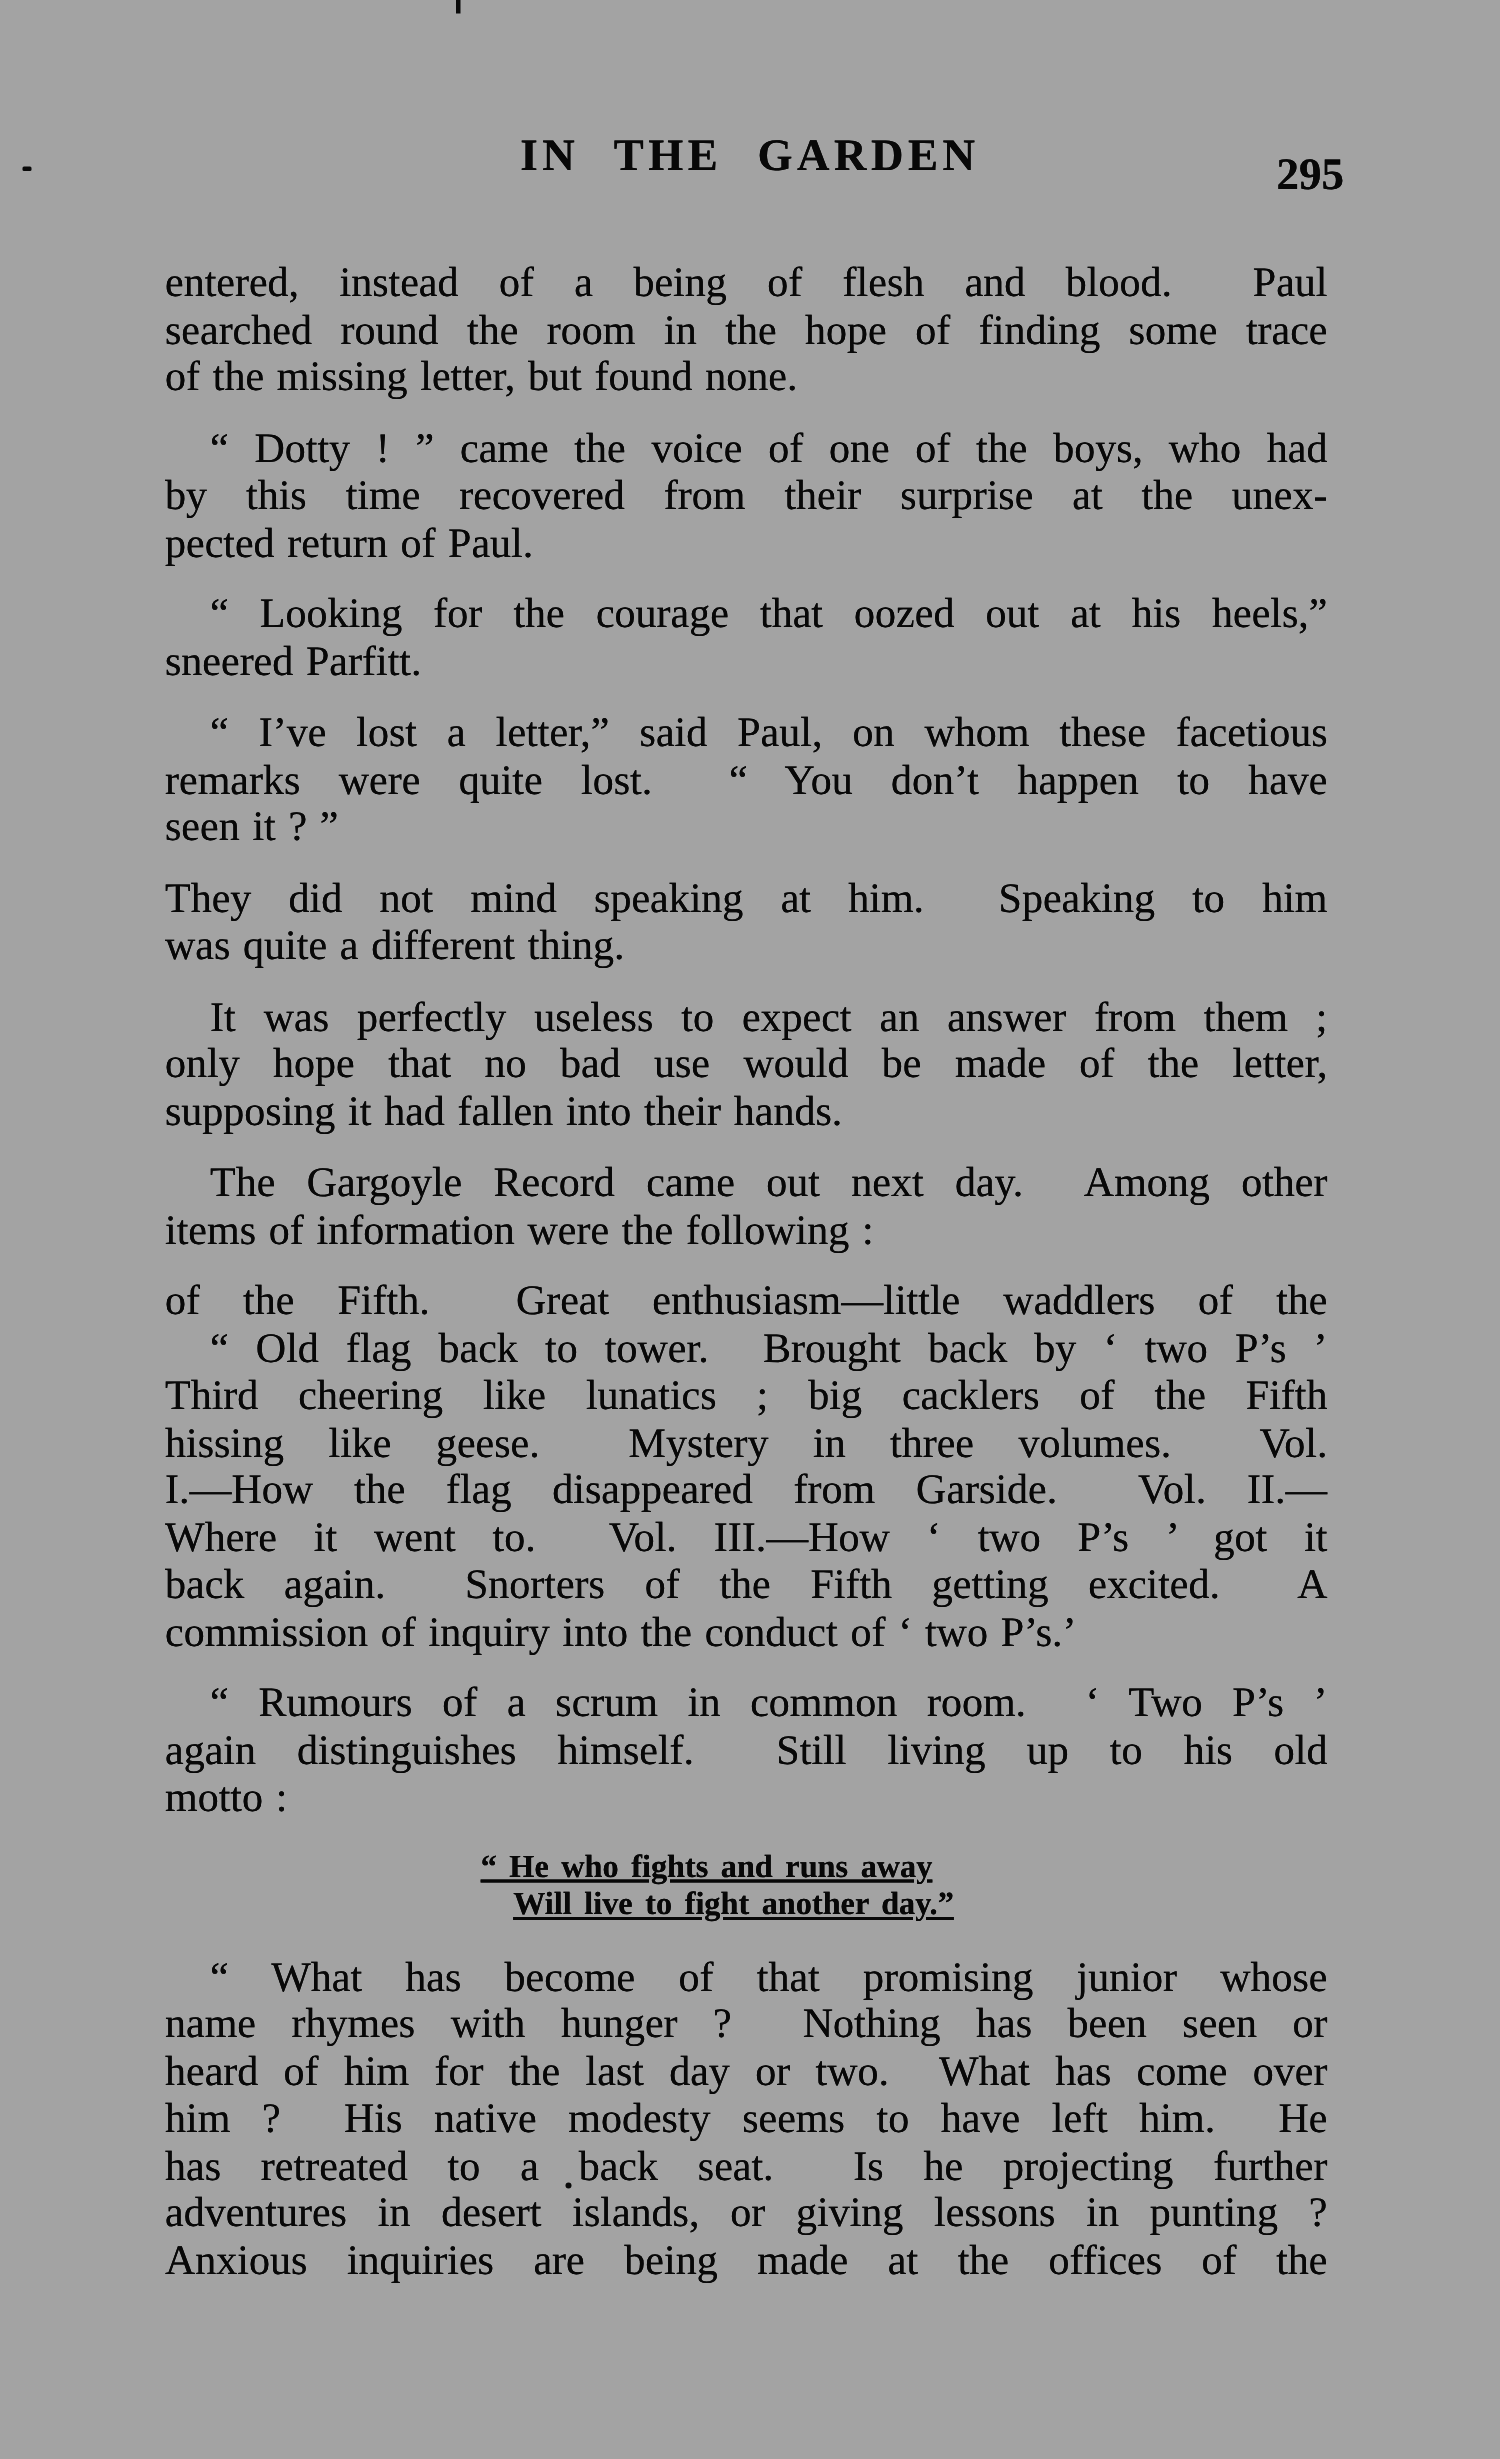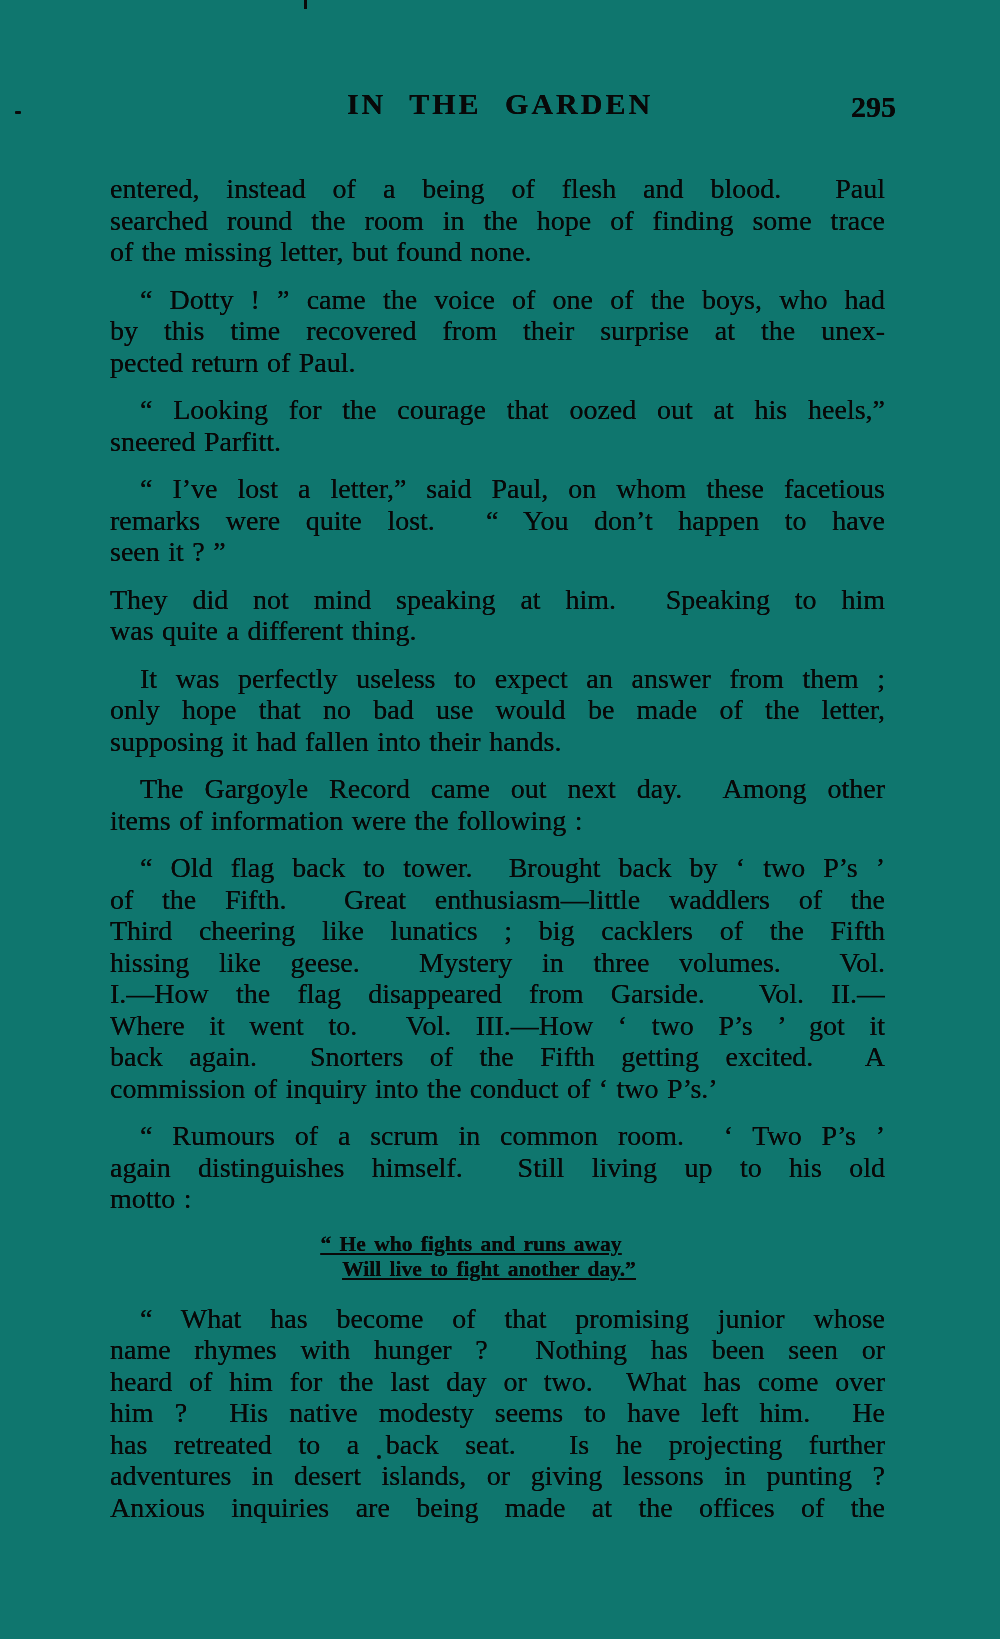--- a/index.html
+++ b/index.html
@@ -4,42 +4,42 @@
 <style>
   html, body {
     margin: 0;
     padding: 0;
     background: #ffffff;
   }
   .page {
     position: relative;
     width: 1000px;
     height: 1639px;
-    background: #0f766e;
+    background: #a3a3a3;
     overflow: hidden;
     font-family: "Liberation Serif", serif;
     color: #080808;
   }
   
   .running-title {
     position: absolute;
     top: 88px;
     left: 0;
     width: 1000px;
     text-align: center;
     font-size: 30px;
     line-height: 32px;
     letter-spacing: 3px;
     word-spacing: 13px;
     font-weight: 600;
     text-shadow: 0 0 0.4px currentColor;
   }
   .page-number {
     position: absolute;
-    top: 91px;
+    top: 101px;
     right: 104px;
     font-size: 30px;
     line-height: 32px;
     font-weight: 600;
     text-shadow: 0 0 0.4px currentColor;
   }
   
   .textblock {
     position: absolute;
     top: 157px;
@@ -129,22 +129,22 @@
       <div class="ln">only hope that no bad use would be made of the letter,</div>
       <div class="ln end">supposing it had fallen into their hands.</div>
     </div>
 
     <div class="para">
       <div class="ln ind"><span class="it">The Gargoyle Record</span><span> came out next day.&nbsp; Among other</span></div>
       <div class="ln end">items of information were the following :</div>
     </div>
 
     <div class="para">
+      <div class="ln">of the Fifth.&nbsp; Great enthusiasm—little waddlers of the</div>
       <div class="ln ind">“ Old flag back to tower.&nbsp; Brought back by ‘ two P’s ’</div>
-      <div class="ln">of the Fifth.&nbsp; Great enthusiasm—little waddlers of the</div>
       <div class="ln">Third cheering like lunatics ; big cacklers of the Fifth</div>
       <div class="ln">hissing like geese.&nbsp; Mystery in three volumes.&nbsp; Vol.</div>
       <div class="ln">I.—How the flag disappeared from Garside.&nbsp; Vol. II.—</div>
       <div class="ln">Where it went to.&nbsp; Vol. III.—How ‘ two P’s ’ got it</div>
       <div class="ln">back again.&nbsp; Snorters of the Fifth getting excited.&nbsp; A</div>
       <div class="ln end">commission of inquiry into the conduct of ‘ two P’s.’</div>
     </div>
 
     <div class="para">
       <div class="ln ind">“ Rumours of a scrum in common room.&nbsp; ‘ Two P’s ’</div>

